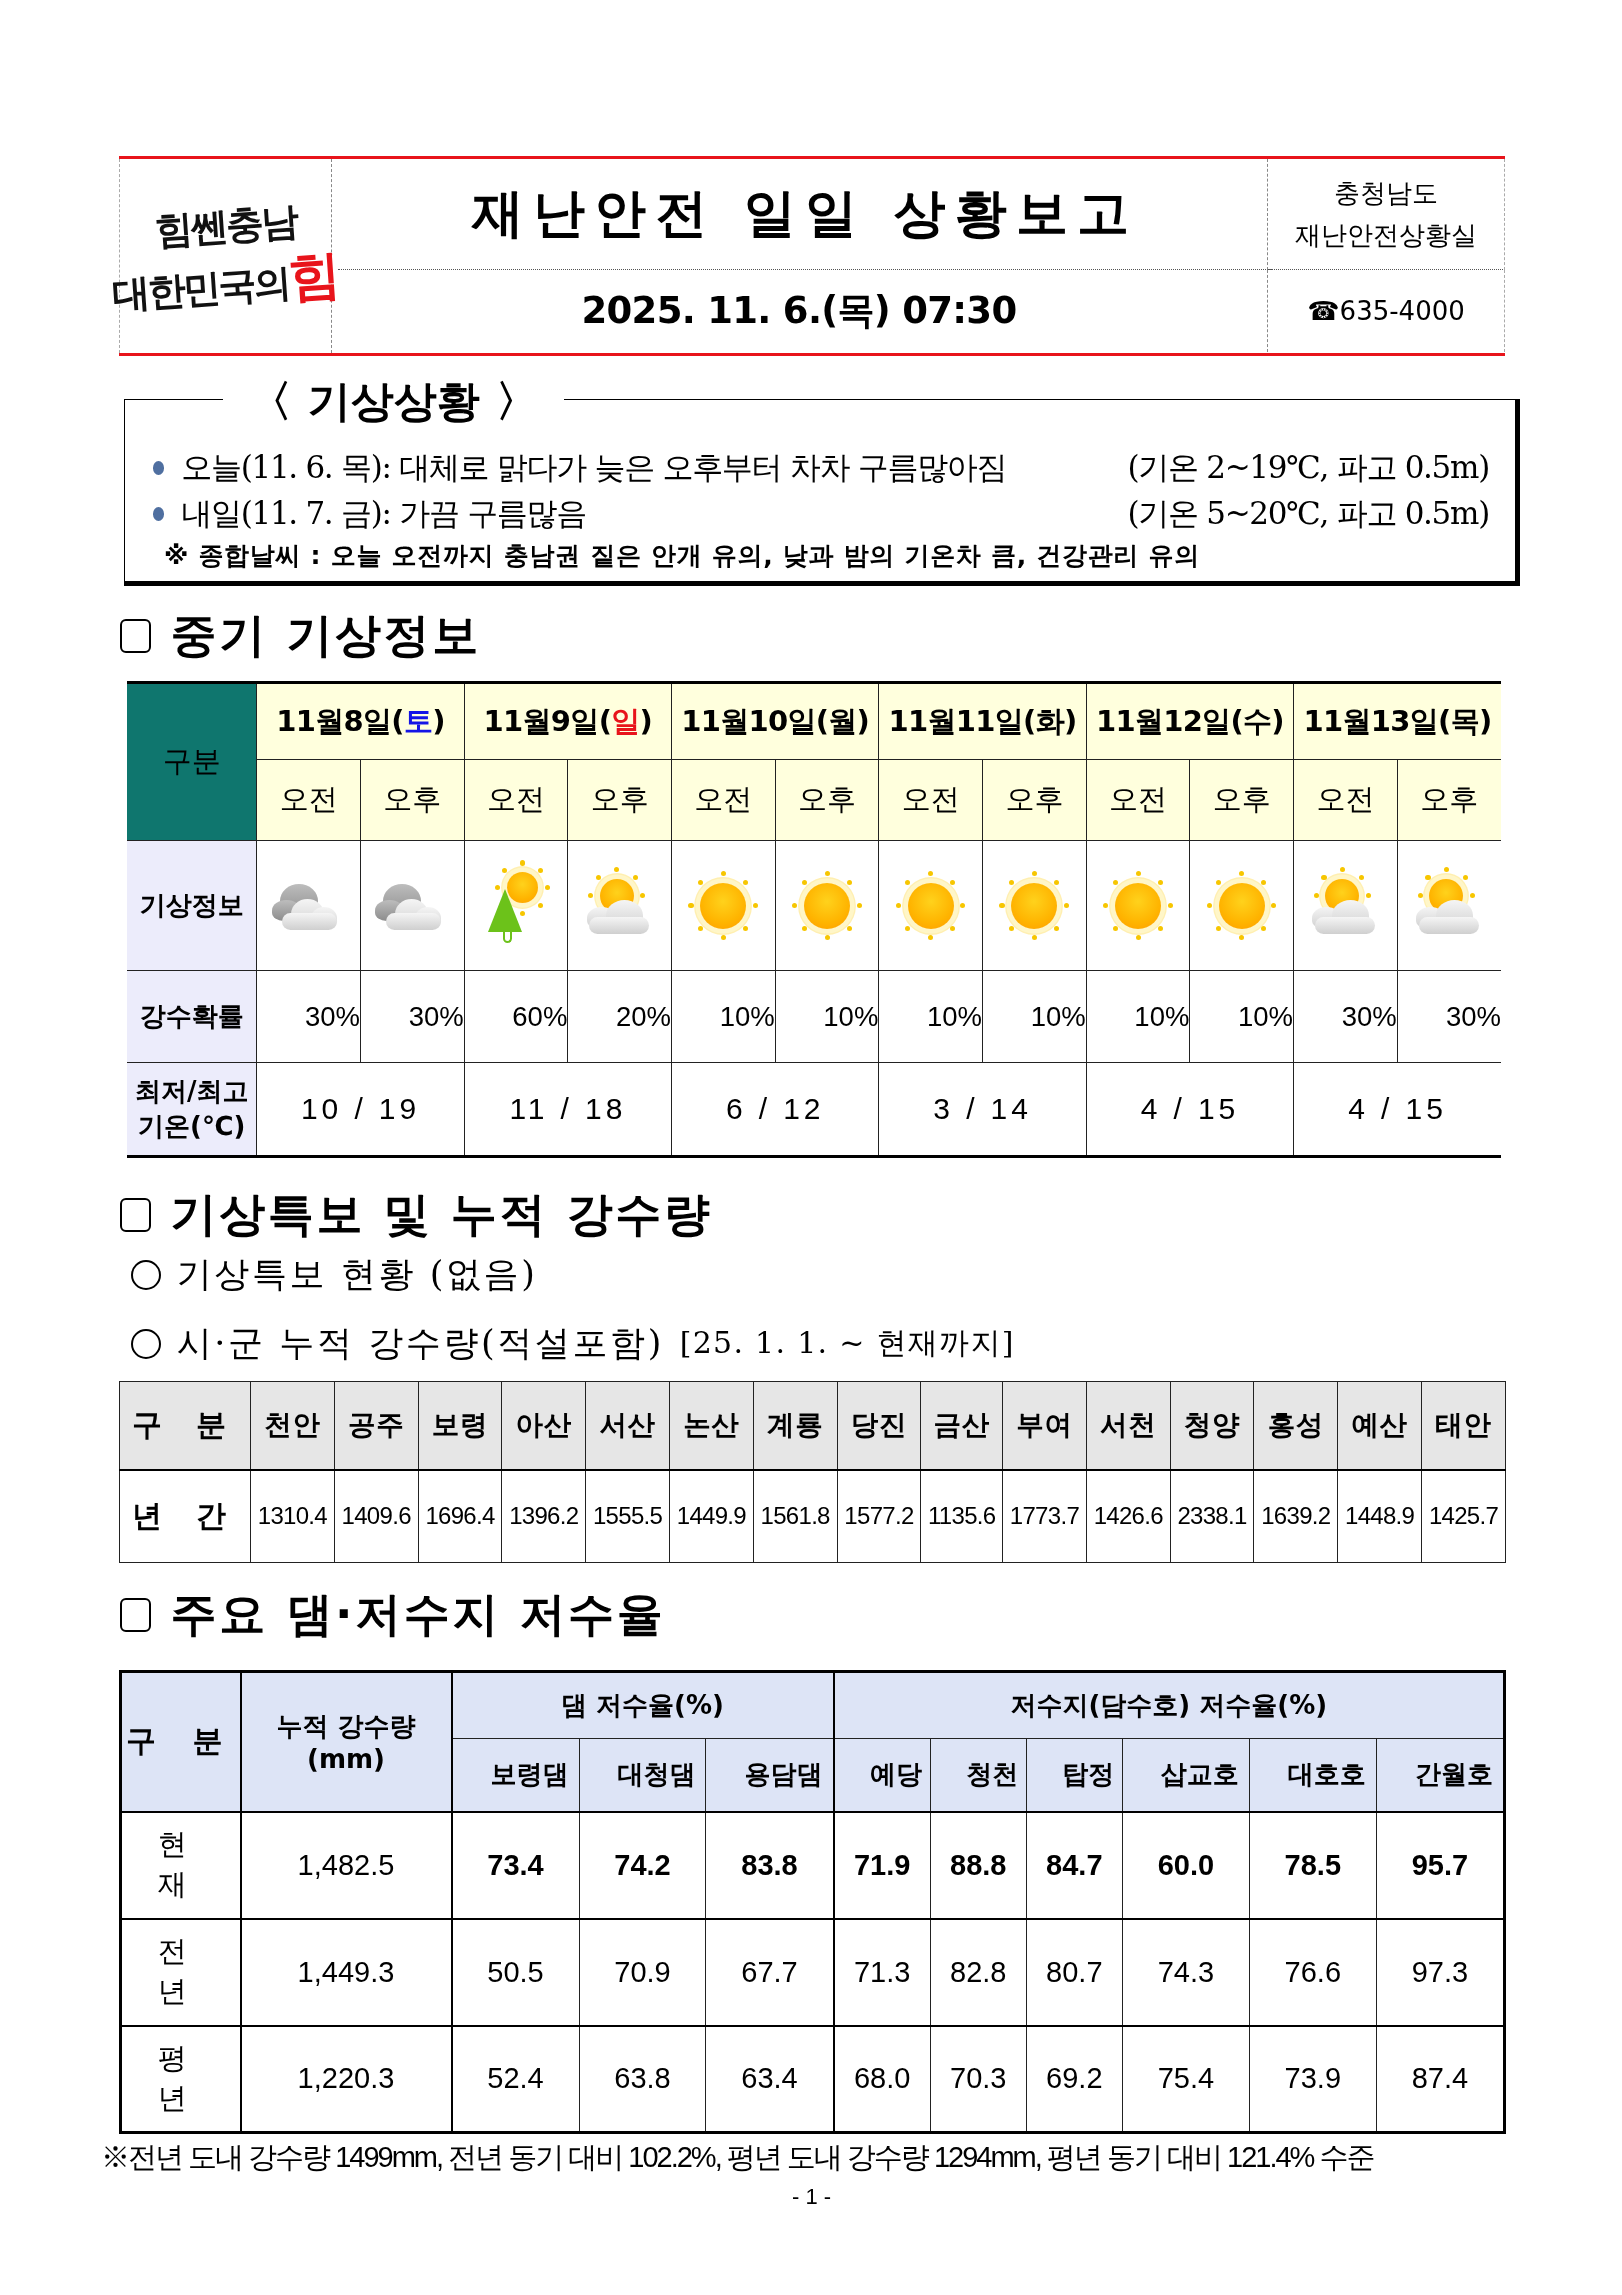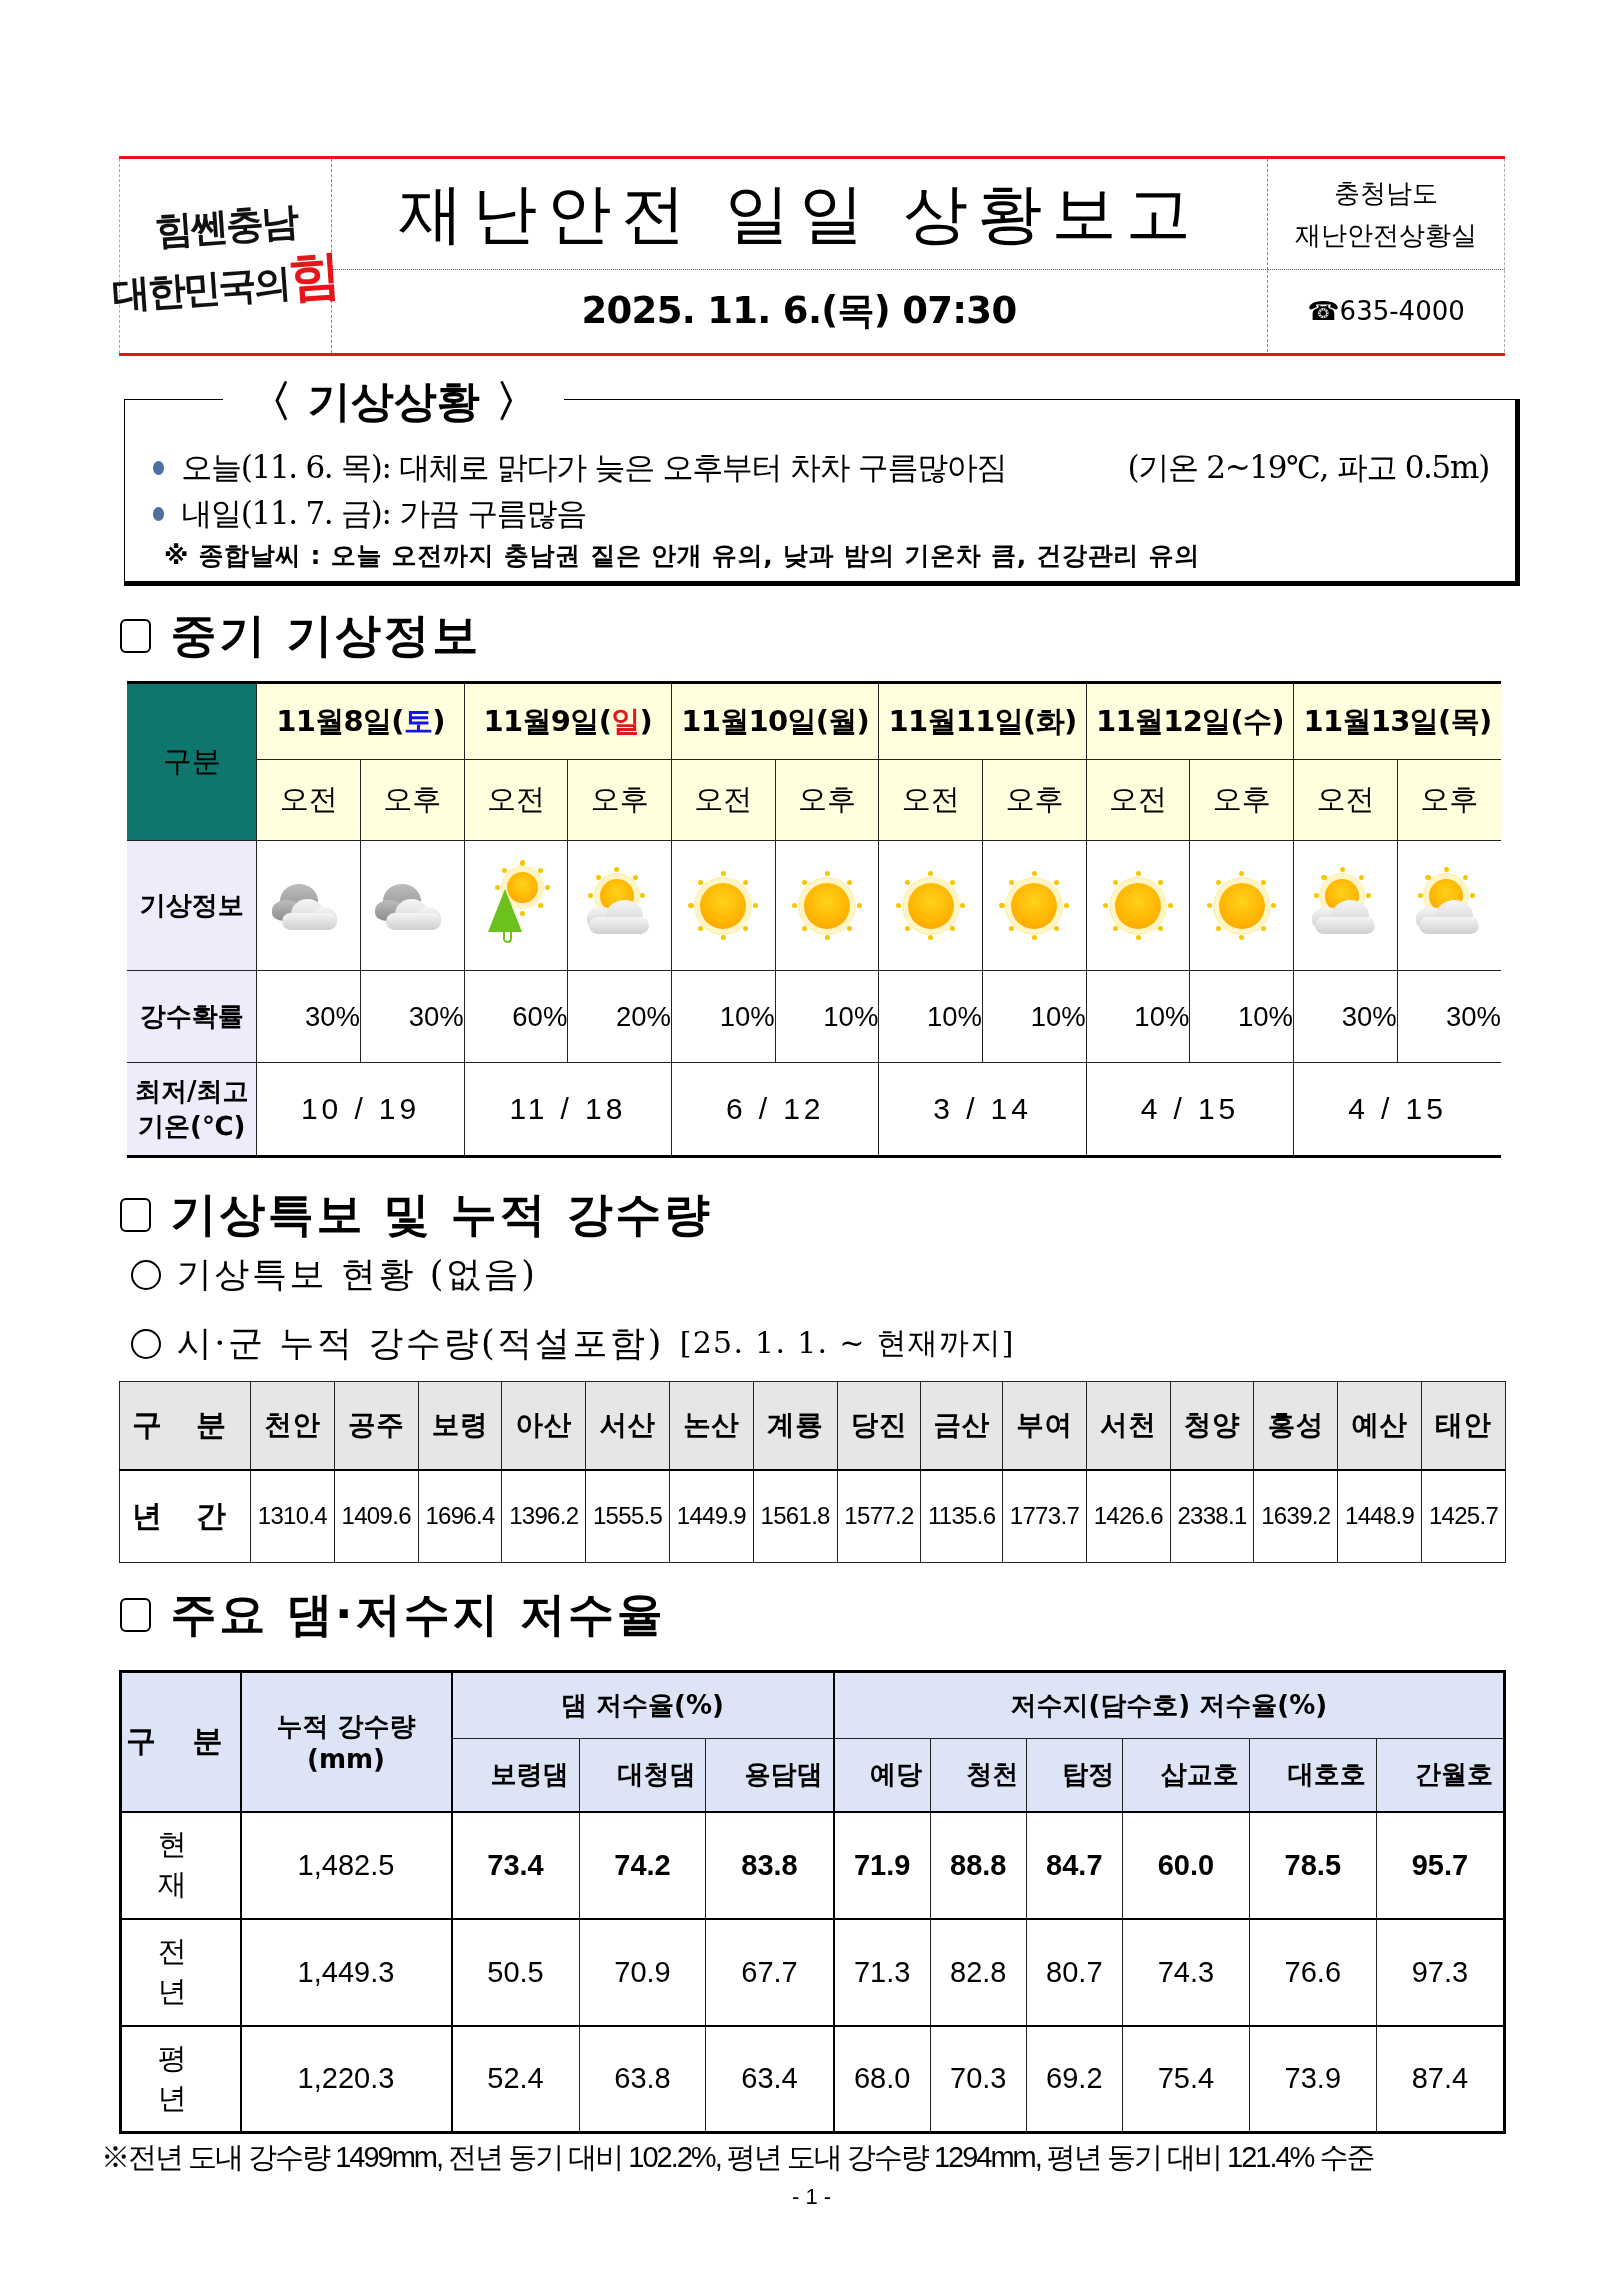--- a/index.html
+++ b/index.html
@@ -8,23 +8,23 @@
 
   
   .header { position: absolute; left: 119px; top: 156px; width: 1386px; height: 200px;
     border-top: 3.3px solid #e8141b; border-bottom: 3.3px solid #e8141b; }
   .header .h-logo { position: absolute; left: 0; top: 0; width: 213px; height: 194px;
     border-right: 0.7px dashed #888; border-left: 0.7px dashed #aaa; display: flex; flex-direction: column;
     justify-content: center; align-items: center; padding: 6.5px; }
   .logo-line { font-family: "DejaVu Serif", serif; font-weight: bold; font-size: 38px; line-height: 56px;
     transform: rotate(-4deg); color: #111; letter-spacing: -2.6px; white-space: nowrap; }
   .logo-red { color: #e8141b; font-size: 52px; }
-  .h-title { position: absolute; left: 213px; top: 0; width: 934px; height: 111px;
+  .h-title { position: absolute; left: 219px; top: 0; width: 934px; height: 111px;
     border-bottom: 1.3px dotted #555; display: flex; align-items: center; justify-content: center;
-    font-weight: normal; font-size: 65px; letter-spacing: 9.2px; }
+    font-weight: bold; font-size: 52px; letter-spacing: 9.2px; }
   .h-date { position: absolute; left: 213px; top: 111px; width: 934px; height: 82px;
     display: flex; align-items: center; justify-content: center; font-weight: bold; font-size: 37px;
     letter-spacing: -0.7px; }
   .h-org { position: absolute; left: 1148px; top: 0; width: 238px; height: 111px;
     border-left: 0.7px dashed #888; border-right: 0.7px dashed #aaa; border-bottom: 1.3px dotted #555;
     display: flex; flex-direction: column; align-items: center; justify-content: center;
     font-size: 26px; line-height: 42px; }
   .h-phone { position: absolute; left: 1148px; top: 111px; width: 238px; height: 82px;
     border-left: 0.7px dashed #888; border-right: 0.7px dashed #aaa;
     display: flex; align-items: center; justify-content: center; font-size: 26px; }
@@ -133,20 +133,21 @@
     <span class="lbl">오늘</span>
     <span>(11. 6. 목)</span>
     <span> : 대체로 맑다가 늦은 오후부터 차차 구름많아짐</span>
     <span class="temp">(기온 2~19℃, 파고 0.5m)</span>
   </div>
   <div class="wx-line" style="top:93px;">
     <span class="dot"></span>
     <span class="lbl">내일</span>
     <span>(11. 7. 금)</span>
     <span> : 가끔 구름많음</span>
+    <span class="temp">(기온 5~20℃, 파고 0.5m)</span>
   </div>
   <div class="wx-note">※ 종합날씨 : 오늘 오전까지 충남권 짙은 안개 유의, 낮과 밤의 기온차 큼, 건강관리 유의</div>
 </div>
 
 <div class="sec-head" style="top:605px;">
   <span class="box"></span>
   <span>중기 기상정보</span>
 </div>
 
 <table class="fc">

